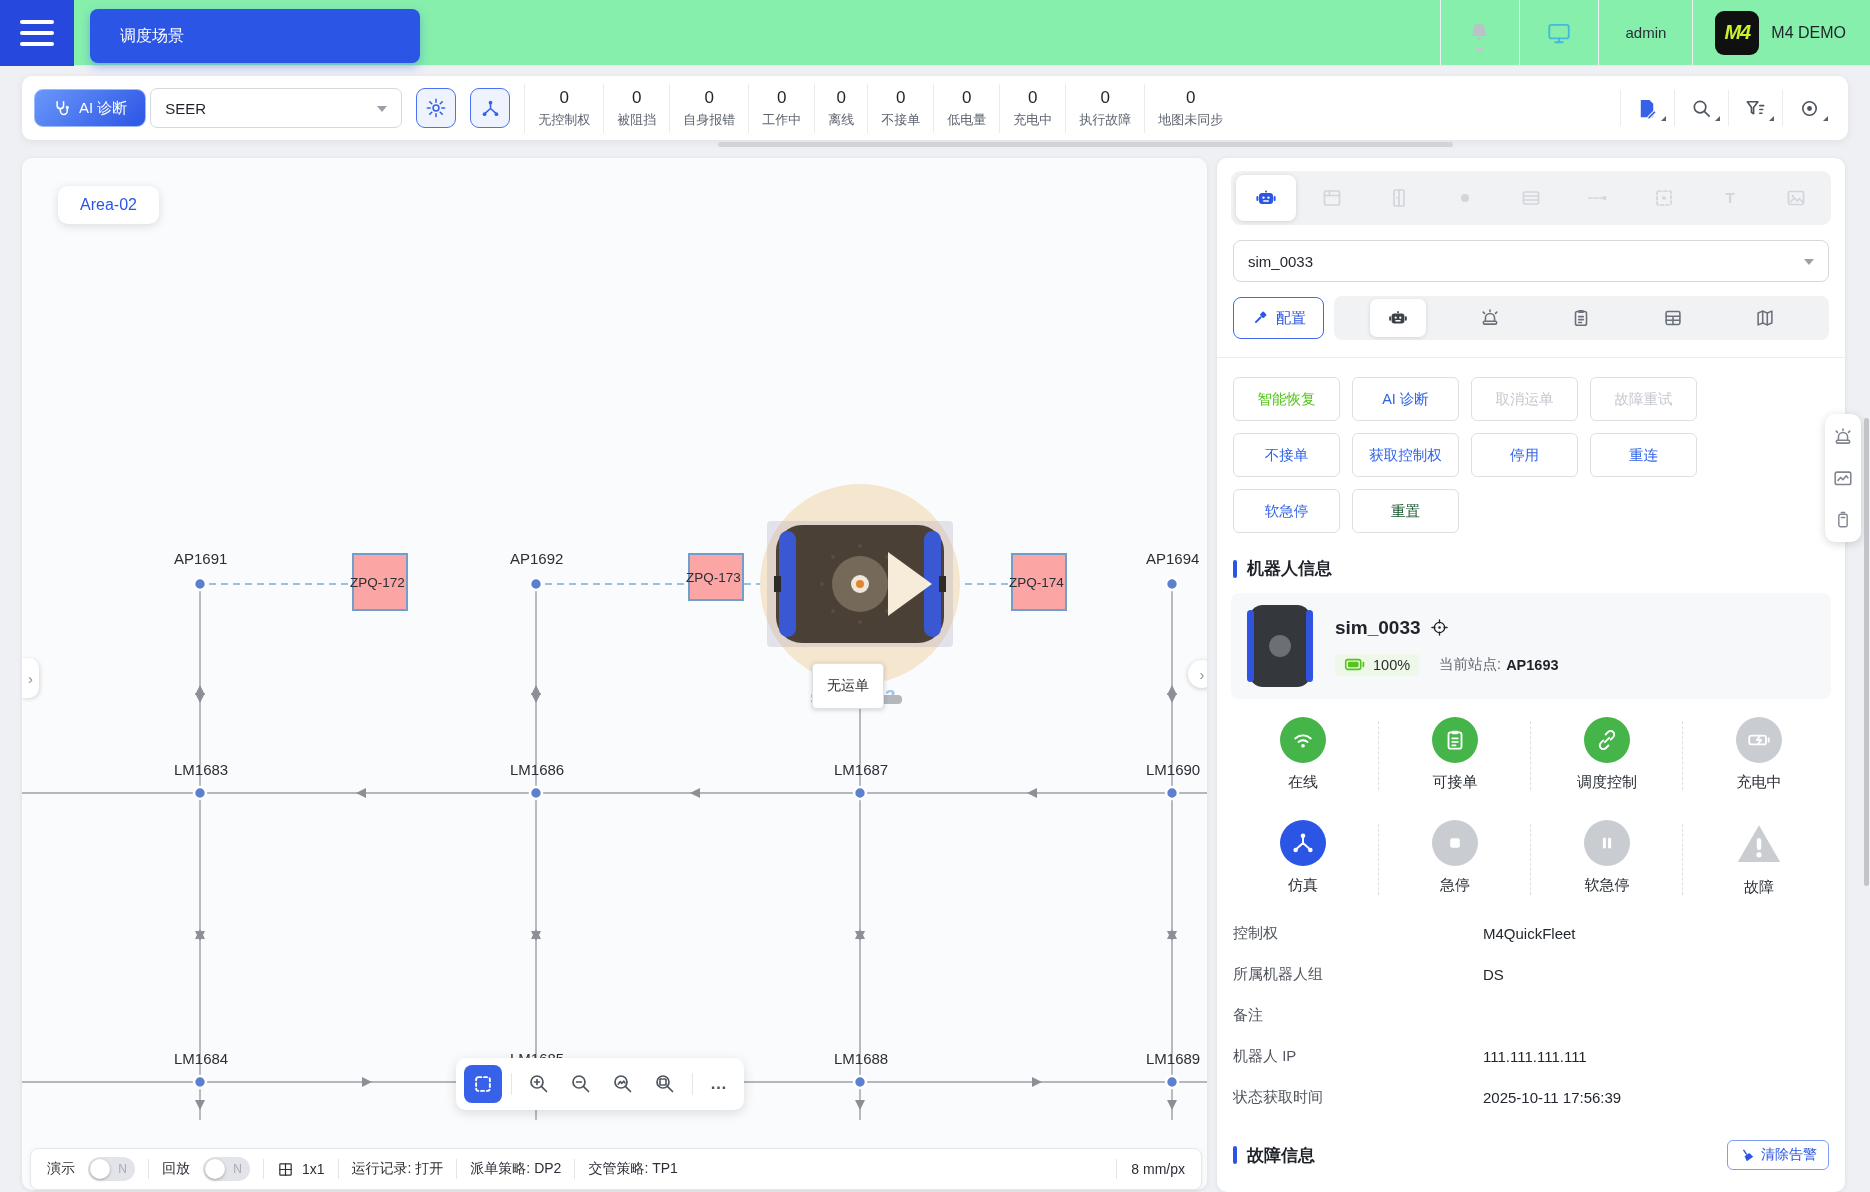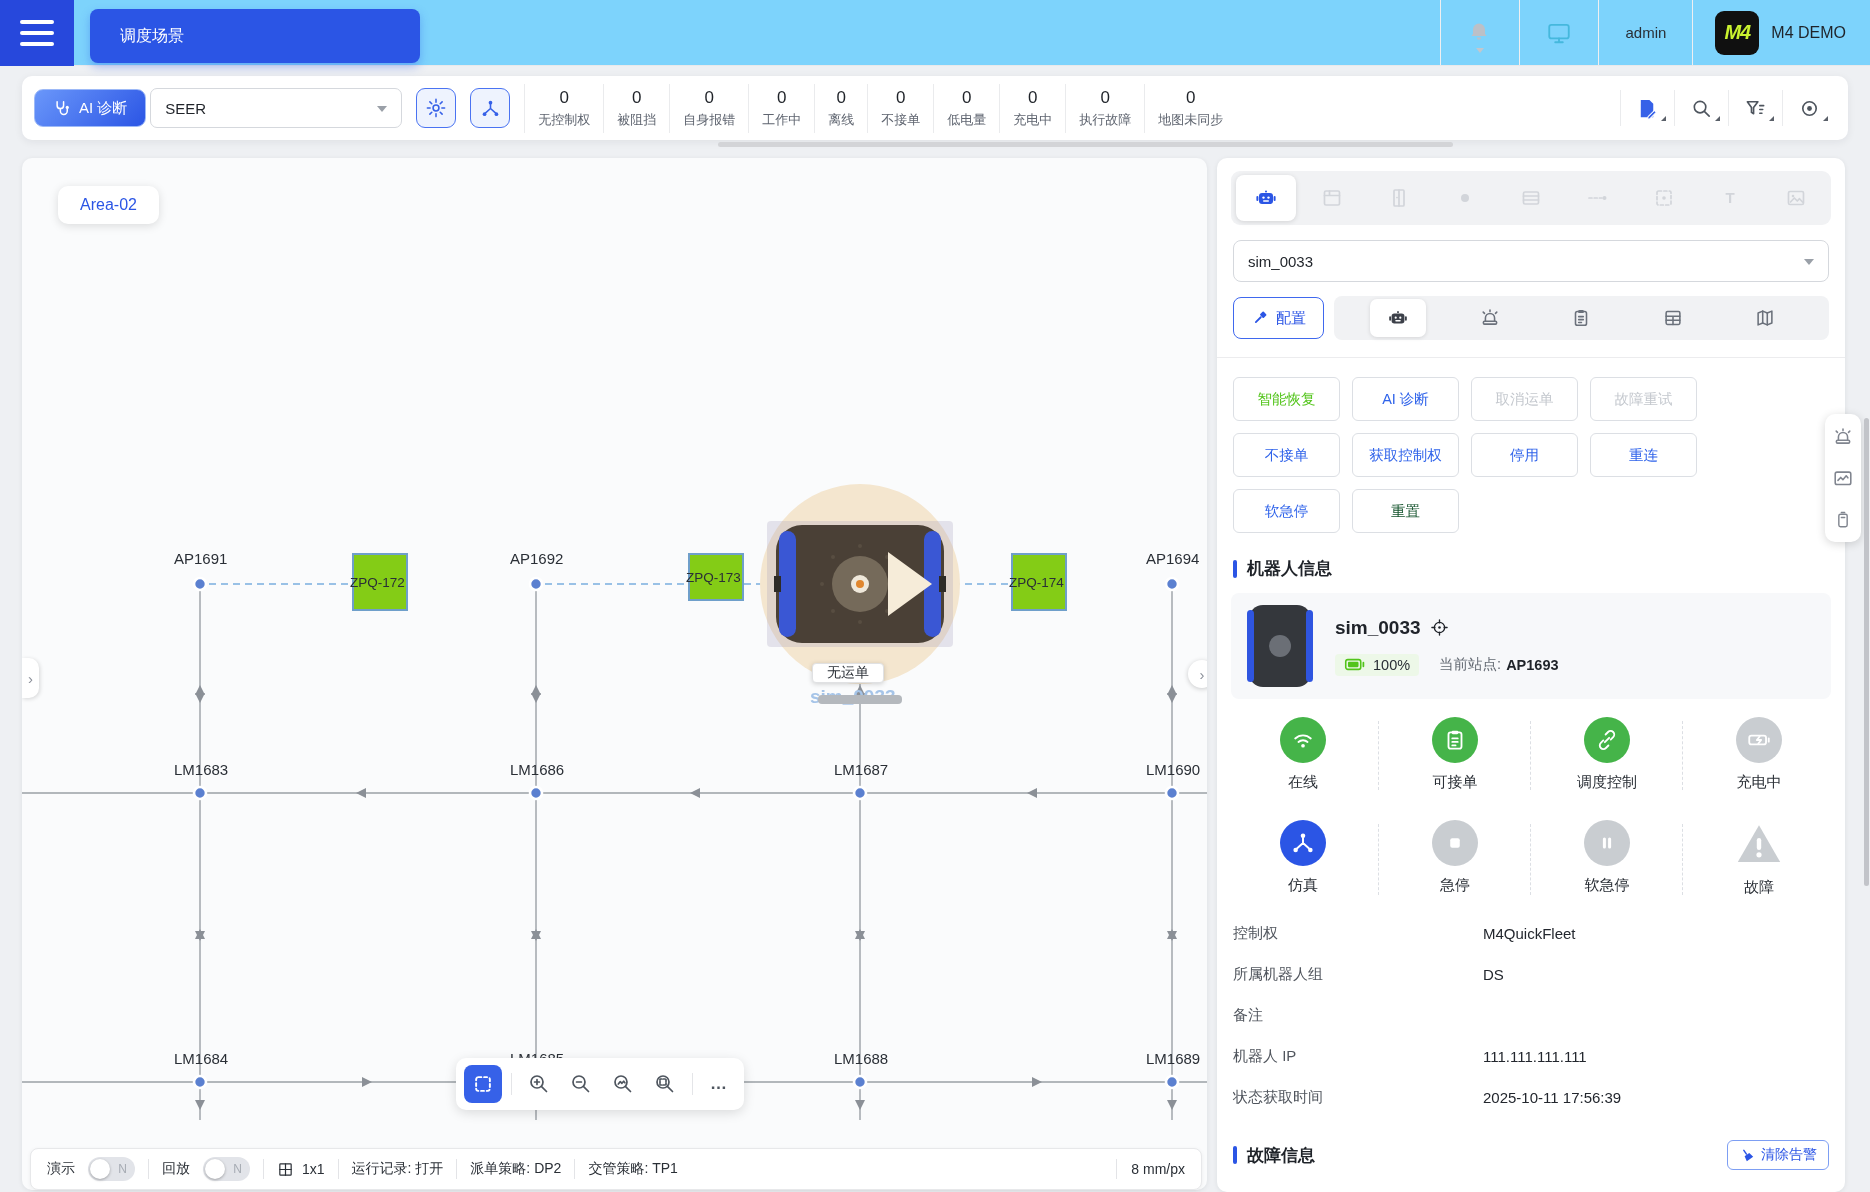--- a/index.html
+++ b/index.html
@@ -3,21 +3,21 @@
 <meta charset="utf-8">
 <style>
   *{margin:0;padding:0;box-sizing:border-box}
   html,body{background:#e9ebee}
   .app{position:relative;width:1870px;height:1192px;background:#eef0f3;overflow:hidden;
        font-family:"Liberation Sans","DejaVu Sans",sans-serif;color:#1f2329}
   .icn{display:inline-flex;align-items:center;justify-content:center}
   .icn svg{width:100%;height:100%;display:block}
 
   
-  .top{position:absolute;top:0;left:0;right:0;height:66px;background:#7dd3fc;border-bottom:1px solid #e8e9eb;z-index:9}
+  .top{position:absolute;top:0;left:0;right:0;height:66px;background:#86efac;border-bottom:1px solid #e8e9eb;z-index:9}
   .burger{position:absolute;left:0;top:0;width:74px;height:66px;background:#2748dc;display:flex;flex-direction:column;align-items:center;justify-content:center;cursor:pointer}
   .burger i{display:block;width:34px;height:4.5px;background:#fff;border-radius:3px;margin:3.2px 0}
   .main-tab{position:absolute;left:90px;top:9px;width:330px;height:54px;background:#2b55e5;border-radius:8px;
             box-shadow:0 4px 10px rgba(43,85,229,.35);color:#fff;display:flex;align-items:center;padding-left:30px;font-size:16px}
   .head-right{position:absolute;right:0;top:0;height:65px;display:flex;align-items:center}
   .hcell{height:65px;display:flex;align-items:center;justify-content:center;padding:0 26px;border-left:1px solid #efeff1}
   .bell-wrap{position:relative;width:26px;height:26px}
   .bell-caret{position:absolute;left:50%;bottom:-7px;transform:translateX(-50%);border-left:4px solid transparent;border-right:4px solid transparent;border-top:5px solid #c3c7cd}
   .admin{font-size:15px;color:#2a2f36}
   .brandcell{display:flex;align-items:center;gap:12px;padding:0 24px 0 22px}
@@ -45,38 +45,38 @@
   .tibtn:after{content:'';position:absolute;right:8px;bottom:5px;border-bottom:5px solid #5a6069;border-left:5px solid transparent}
   .hthumb{position:absolute;left:718px;top:142px;width:735px;height:5px;background:#d3d4d7;border-radius:3px;z-index:9}
 
   
   .map{position:absolute;left:22px;top:158px;width:1185px;height:1032px;background:#fafbfc;border-radius:10px;
        box-shadow:0 1px 5px rgba(31,35,41,.08);overflow:hidden}
   .map svg.grid-svg{position:absolute;left:0;top:0}
   .area-label{position:absolute;left:36px;top:28px;background:#fff;border-radius:10px;box-shadow:0 2px 10px rgba(0,0,0,.13);
               padding:10px 22px;color:#2b55e5;font-weight:normal;font-size:16px;z-index:3}
   .nlabel{position:absolute;font-size:15px;color:#2a2f36;white-space:nowrap;z-index:1}
-  .zpq{position:absolute;width:56px;height:58px;background:#84cc16;border:2px solid #6f9fca;z-index:1;cursor:pointer}
+  .zpq{position:absolute;width:56px;height:58px;background:#fca5a5;border:2px solid #6f9fca;z-index:1;cursor:pointer}
   .zpq span{position:absolute;left:-4px;top:50%;transform:translateY(-50%);font-size:13.5px;color:#2a2f36;white-space:nowrap}
   .halo{position:absolute;width:200px;height:200px;border-radius:50%;background:#f4e6cf;z-index:2}
   .selrect{position:absolute;width:186px;height:126px;background:rgba(168,162,192,.28);border-radius:4px;z-index:2}
   .rbody{position:absolute;width:168px;height:118px;background:#4a4036;border-radius:26px;z-index:2}
   .rbar{position:absolute;top:6px;width:17px;height:106px;background:#3a57d4;border-radius:10px}
   .rnotch{position:absolute;top:50%;transform:translateY(-50%);width:7px;height:16px;background:#2e2b27}
   .hub{position:absolute;left:50%;top:50%;transform:translate(-50%,-50%);width:56px;height:56px;border-radius:50%;background:#756a5a}
   .hubdots{position:absolute;left:50%;top:50%;width:4px;height:4px;border-radius:50%;background:#584d41;
            box-shadow:38px 0 0 #584d41,-38px 0 0 #584d41,0 38px 0 #584d41,0 -38px 0 #584d41,27px 27px 0 #584d41,-27px 27px 0 #584d41,27px -27px 0 #584d41,-27px -27px 0 #584d41;transform:translate(-2px,-2px)}
   .hubcore{position:absolute;left:50%;top:50%;transform:translate(-50%,-50%);width:18px;height:18px;border-radius:50%;background:#efe8da}
   .hubcore i{position:absolute;left:50%;top:50%;transform:translate(-50%,-50%);width:8px;height:8px;border-radius:50%;background:#e0862e}
   .rtri{position:absolute;top:50%;transform:translateY(-50%);width:0;height:0;
         border-top:32px solid transparent;border-bottom:32px solid transparent;border-left:44px solid #f6ecd9}
   .ghost{position:absolute;font-size:19px;font-weight:bold;color:#a5c4e8;z-index:3;white-space:nowrap}
   .graybar{position:absolute;width:84px;height:9px;background:#b4b8bd;border-radius:4px;z-index:4}
   .tooltip{position:absolute;background:#fff;border:1px solid #e0e1e3;border-radius:4px;box-shadow:0 1px 5px rgba(0,0,0,.18);
-           padding:0 14px;font-size:14px;color:#2a2f36;z-index:5;white-space:nowrap}
+           padding:13px 14px;font-size:14px;color:#2a2f36;z-index:5;white-space:nowrap}
   .chev-l{position:absolute;left:0;top:500px;width:17px;height:40px;background:#fff;border-radius:0 10px 10px 0;
           box-shadow:1px 1px 4px rgba(0,0,0,.15);display:flex;align-items:center;justify-content:center;color:#8a8f99;font-size:15px;cursor:pointer;z-index:3}
   .chev-r{position:absolute;left:1166px;top:502px;width:28px;height:28px;background:#fff;border-radius:50%;
           box-shadow:0 1px 5px rgba(0,0,0,.2);display:flex;align-items:center;justify-content:center;color:#8a8f99;font-size:15px;cursor:pointer;z-index:3}
   .ztb{position:absolute;left:434px;top:900px;height:52px;background:#fff;border-radius:10px;box-shadow:0 3px 12px rgba(0,0,0,.13);
        display:flex;align-items:center;padding:0 8px;gap:6px;z-index:6}
   .zsel{width:38px;height:38px;background:#3661e8;border-radius:8px;display:flex;align-items:center;justify-content:center;cursor:pointer}
   .zbtn{width:36px;height:36px;display:flex;align-items:center;justify-content:center;color:#4e555e;cursor:pointer}
   .zdiv{width:1px;height:22px;background:#e4e5e8;margin:0 3px}
   .zell{width:34px;text-align:center;color:#4e555e;font-size:17px;font-weight:bold;letter-spacing:1px;cursor:pointer}

